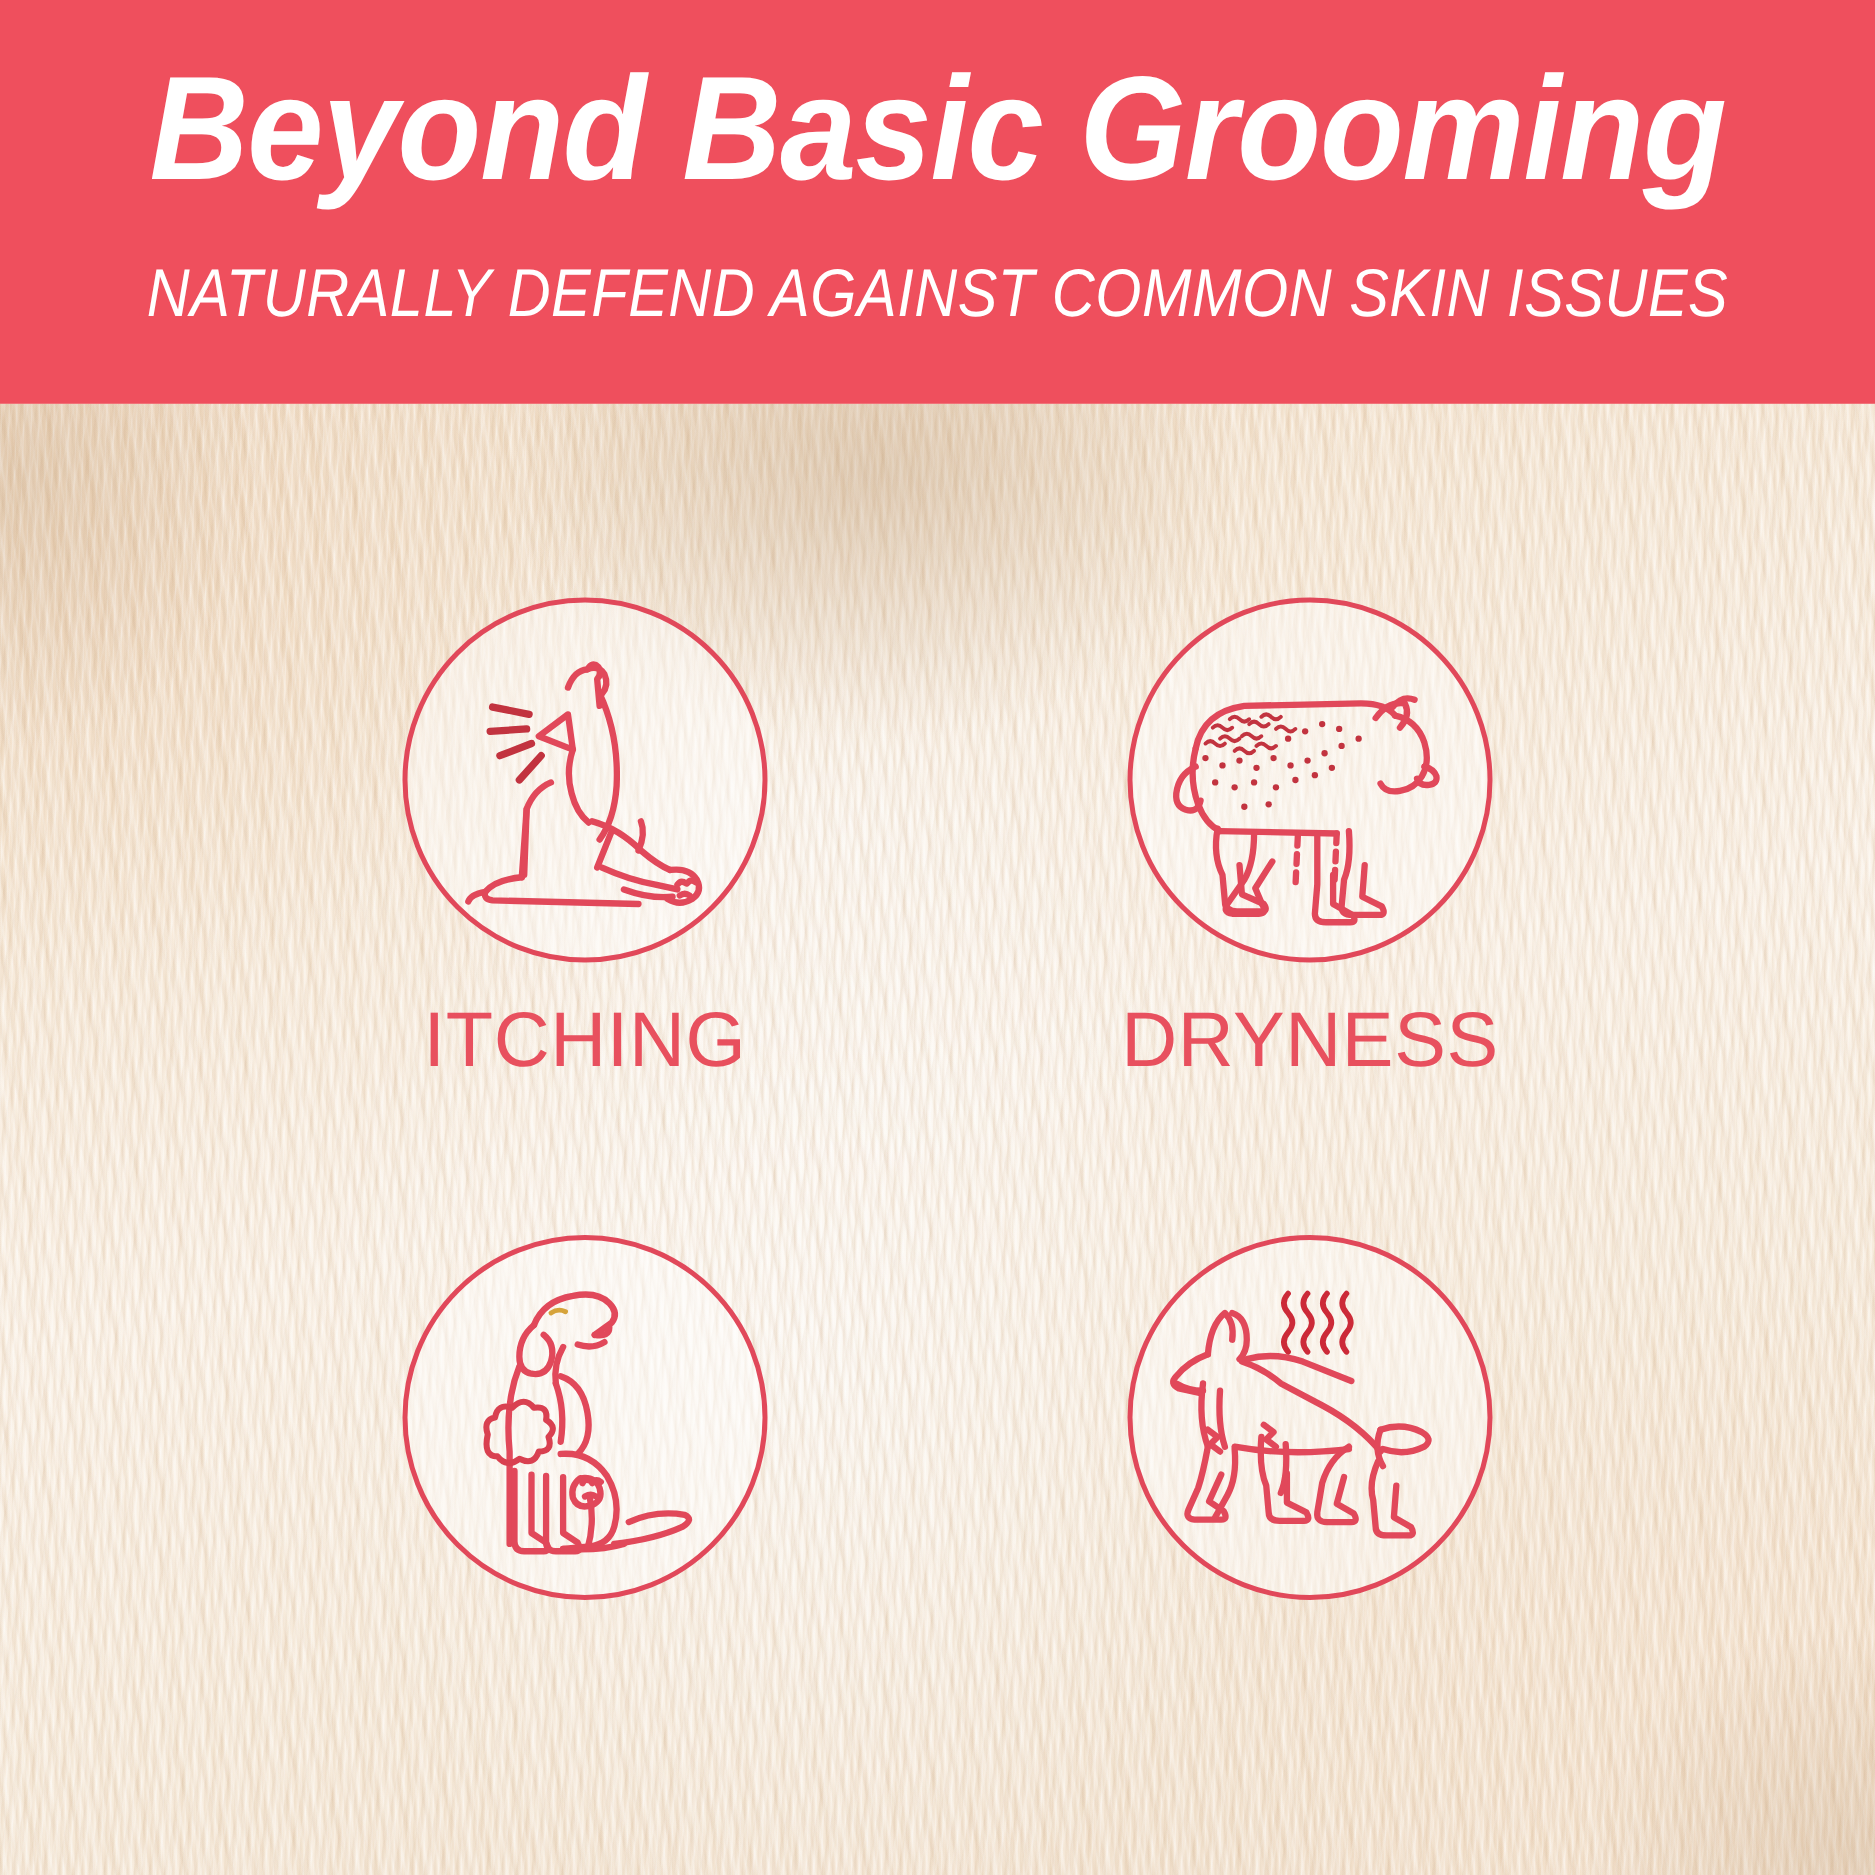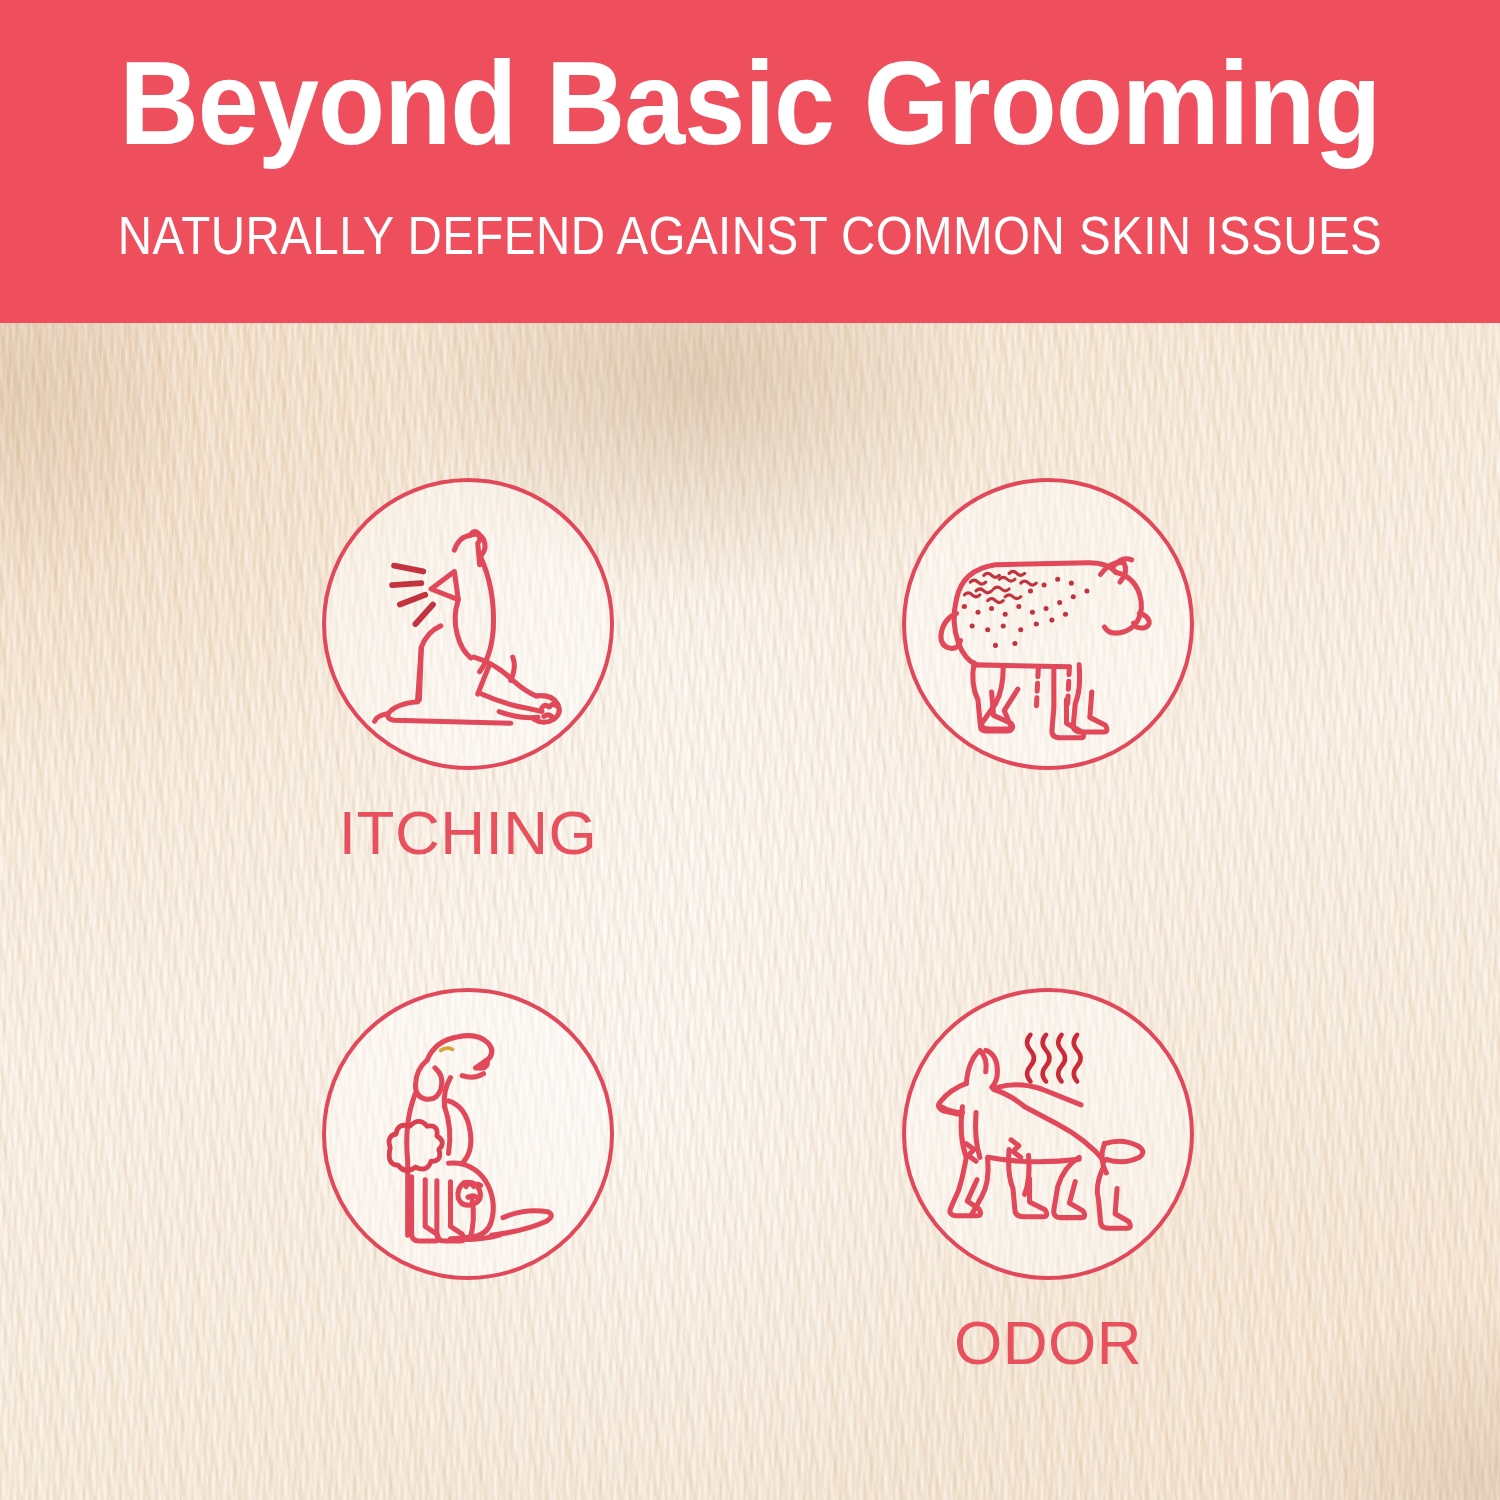--- a/index.html
+++ b/index.html
@@ -22,20 +22,21 @@
   
   .header-band {
     position: absolute;
     left: 0;
     top: 0;
     width: 1500px;
     height: 323px;
     background: #ef4f5d;
     z-index: 20;
     text-align: center;
+    font-style: italic;
   }
   .header-title {
     position: absolute;
     left: 0;
     right: 0;
     top: 42px;
     color: #ffffff;
     font-family: "Liberation Sans Narrow", "Liberation Sans", sans-serif;
     font-weight: bold;
     font-size: 118px;
@@ -326,20 +327,21 @@
             <circle cx="164" cy="136" r="2.6"></circle>
               <circle cx="112" cy="166" r="2.6"></circle>
             <circle cx="92" cy="168" r="2.6"></circle>
               <circle cx="142" cy="106" r="2.6"></circle>
             <circle cx="156" cy="100" r="2.6"></circle>
               <circle cx="170" cy="104" r="2.6"></circle>
             <circle cx="128" cy="112" r="2.6"></circle>
           </g>
         </svg>
       </div>
+      <div class="cell-label">DRYNESS</div>
     </div>
 
     <div class="cell cell-2">
       <div class="circle">
         <svg viewBox="0 0 292 292">
           <g fill="none" stroke="#e1485a" stroke-width="5.2" stroke-linecap="round" stroke-linejoin="round">
 
             <path d="M104 70 q8 -20 32 -24 q20 -4 30 6 q8 8 2 16 l-14 10"></path>
             <path d="M154 78 q12 2 12 -6"></path>
             <path d="M140 86 q12 4 22 -2"></path>
@@ -417,17 +419,16 @@
           </g>
 
           <g fill="none" stroke="#cc2a38" stroke-width="4.6" stroke-linecap="round">
             <path d="M128 44 q-7 8 0 16 q7 8 0 16 q-7 8 0 16"></path>
             <path d="M144 44 q-7 8 0 16 q7 8 0 16 q-7 8 0 16"></path>
             <path d="M160 44 q-7 8 0 16 q7 8 0 16 q-7 8 0 16"></path>
             <path d="M176 44 q-7 8 0 16 q7 8 0 16 q-7 8 0 16"></path>
           </g>
         </svg>
       </div>
-      <div class="cell-label">ODOR</div>
     </div>
 
   </div>
 </div>
 
 </body></html>

